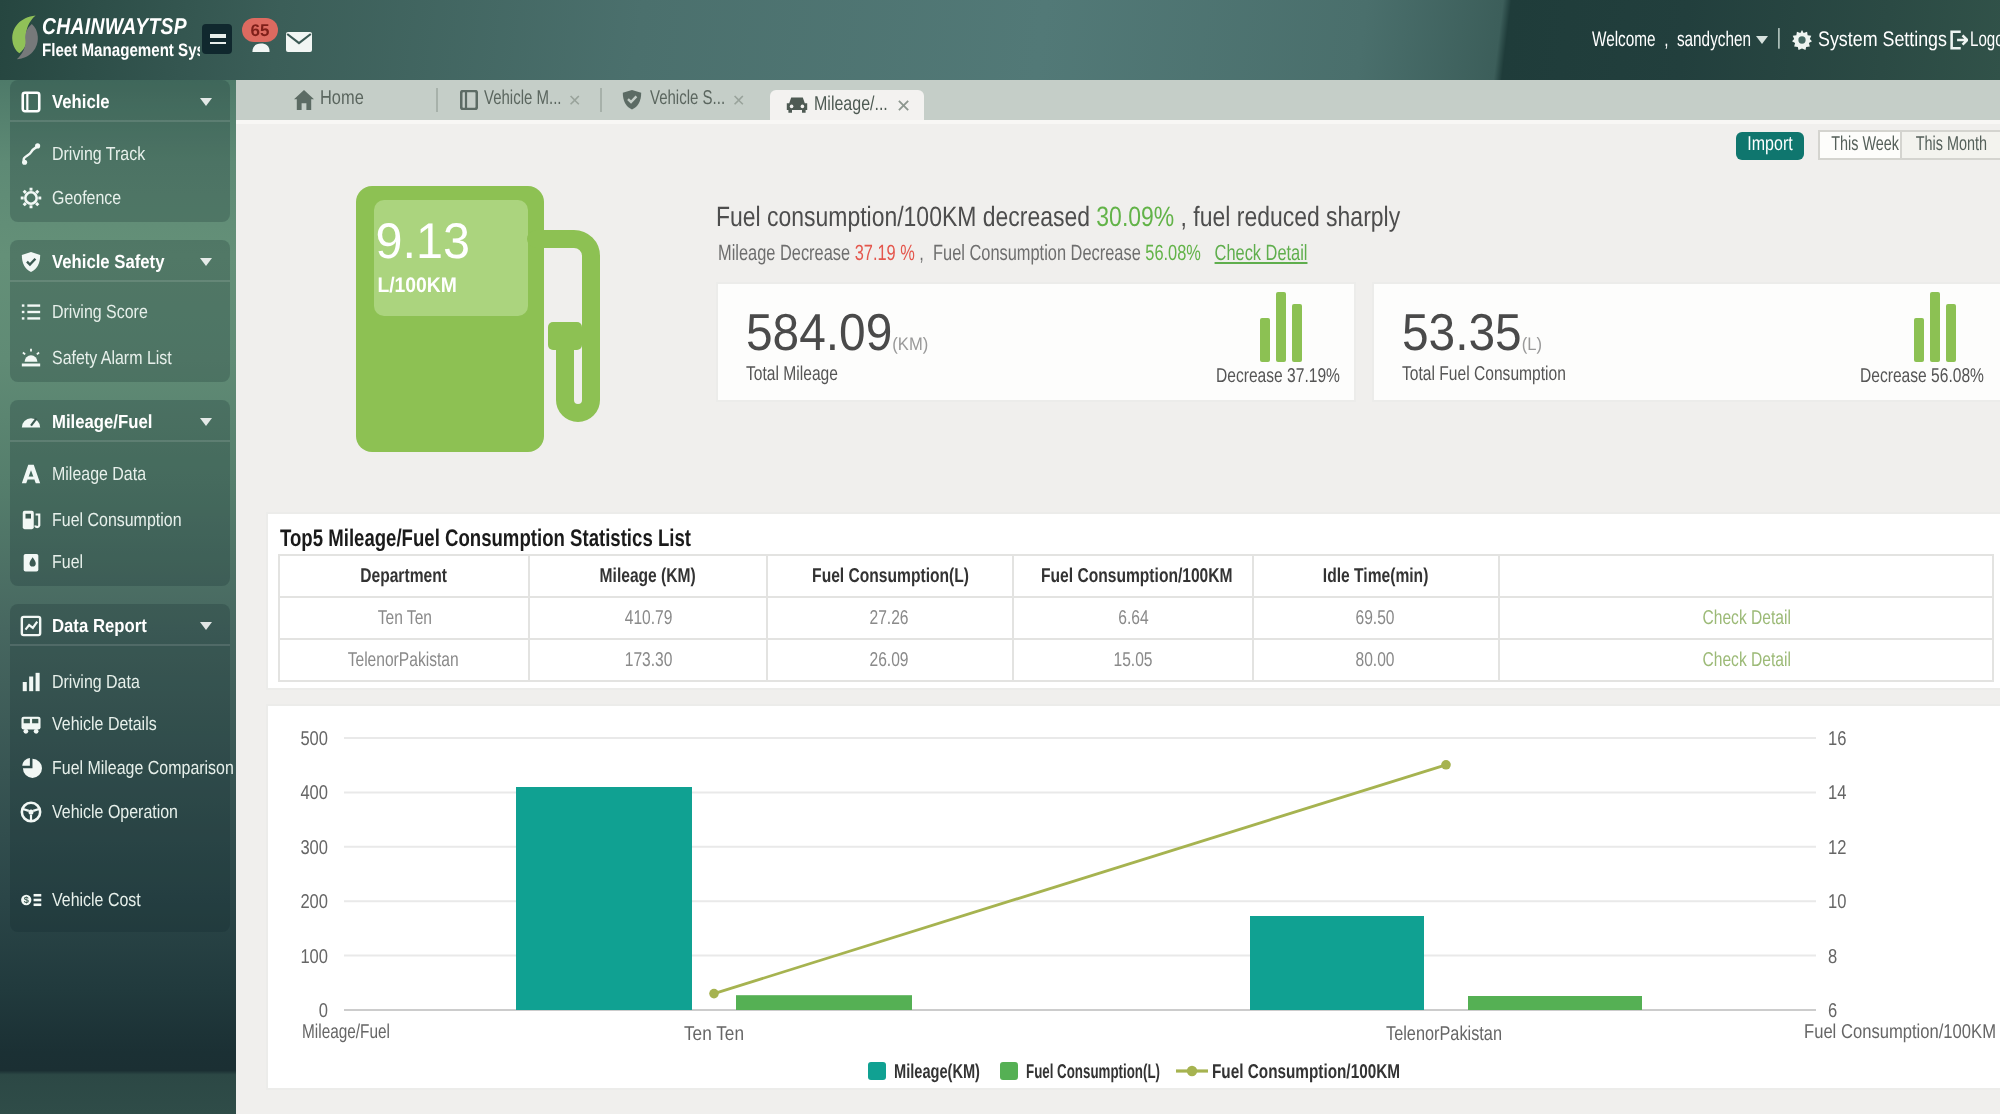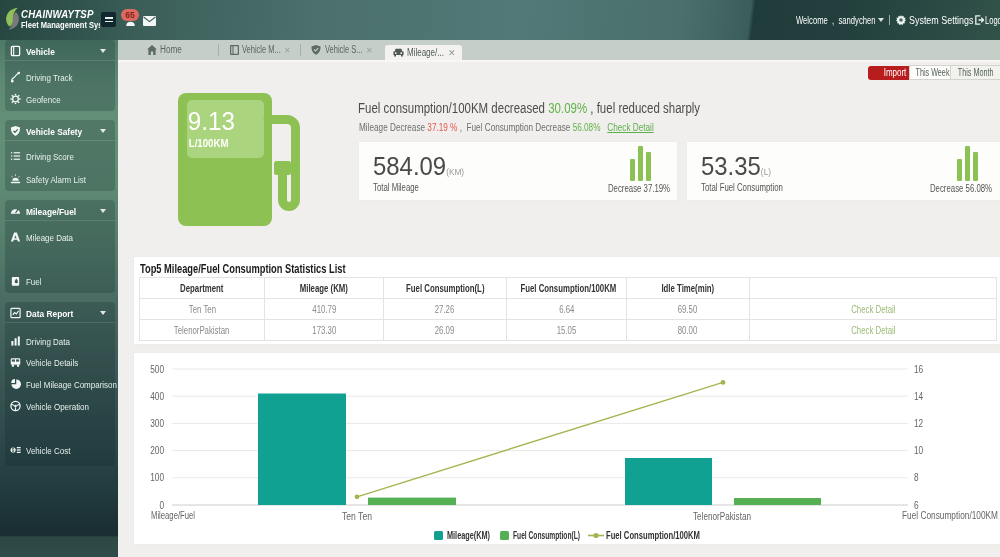--- a/index.html
+++ b/index.html
@@ -157,20 +157,28 @@
       </svg>
       <span class="mt">Mileage/Fuel</span>
     </div>
 <div class="car" style="left:100px;top:169px"></div>
 <div class="mrow" style="top:186px">
       <svg class="mi" width="11" height="12" viewBox="0 0 12 12">
         <path d="M1 11 L4.5 1 L7.5 1 L11 11 L8.6 11 L6 4 L3.4 11 Z" fill="#f2f8f5"></path>
         <rect x="4" y="7.4" width="4" height="1.6" fill="#f2f8f5"></rect>
       </svg>
       <span class="mt">Mileage Data</span>
+    </div>
+<div class="mrow" style="top:209px">
+      <svg class="mi" width="11" height="12" viewBox="0 0 12 12">
+        <rect x="1.5" y="1" width="6" height="10" rx="1" fill="#f2f8f5"></rect>
+        <rect x="3" y="2.6" width="3" height="2.6" fill="#3c5a52"></rect>
+        <path d="M8.5 3 L10.5 3 L10.5 9 A1.2 1.2 0 0 1 8.2 9" fill="none" stroke="#f2f8f5" stroke-width="1.2"></path>
+      </svg>
+      <span class="mt">Fuel Consumption</span>
     </div>
 <div class="mrow" style="top:230px">
       <svg class="mi" width="11" height="12" viewBox="0 0 12 12">
         <rect x="2" y="1.6" width="8" height="9.6" rx="1" fill="#f2f8f5"></rect>
         <path d="M6.9 3.4 C8 5 8.6 5.8 8.6 6.8 A1.7 1.7 0 0 1 5.2 6.8 C5.2 5.8 5.8 5 6.9 3.4 Z" fill="#3c5a52"></path>
       </svg>
       <span class="mt">Fuel</span>
     </div>
 <div class="mrow hd" style="top:262px">
       <svg class="mi" width="11" height="12" viewBox="0 0 12 12">
@@ -254,21 +262,21 @@
 <div class="abs" style="left:118px;top:60px;width:882px;height:2px;background:#f8f7f5"></div>
 <div id="atab"></div>
 <svg class="abs" style="left:393px;top:48px" width="11" height="9" viewBox="0 0 11 9">
     <path d="M1.6 3.6 L2.6 0.8 L8.4 0.8 L9.4 3.6 L10.6 3.6 L10.6 7 L9.8 7 L9.8 8.4 L8 8.4 L8 7 L3 7 L3 8.4 L1.2 8.4 L1.2 7 L0.4 7 L0.4 3.6 Z" fill="#4e5a53"></path>
     <circle cx="2.8" cy="5.2" r="0.9" fill="#f3f2f0"></circle>
     <circle cx="8.2" cy="5.2" r="0.9" fill="#f3f2f0"></circle>
   </svg>
 <div class="abs" style="left:407px;top:45px;height:15px;line-height:15px;font-size:10px;color:#4e5a53;white-space:nowrap"><span class="cx" style="transform:scaleX(0.80)">Mileage/...</span></div>
 <div class="abs" style="left:448px;top:48px;font-size:9px;color:#8d978f;line-height:10px">✕</div>
 
-<div class="btn" style="left:868px;top:66px;width:54px;height:14px;background:#b91c1c;border-radius:3px;color:#fff;line-height:14px">
+<div class="btn" style="left:868px;top:66px;width:34px;height:14px;background:#0f766e;border-radius:3px;color:#fff;line-height:14px">
     <span class="cc" style="transform:scaleX(0.80)">Import</span>
   </div>
 <div class="btn" style="left:909px;top:65px;width:42px;height:15px;background:#fdfdfb;border:1px solid #d4d4cf;color:#55605a;line-height:13px">
     <span class="cc" style="transform:scaleX(0.72)">This Week</span>
   </div>
 <div class="btn" style="left:951px;top:65px;width:50px;height:15px;background:#f3f3ee;border:1px solid #d4d4cf;border-left:none;color:#55605a;line-height:13px">
     <span class="cc" style="transform:scaleX(0.72)">This Month</span>
   </div>
 
 <svg class="abs" style="left:178px;top:91px" width="126" height="138" viewBox="0 0 126 138">

